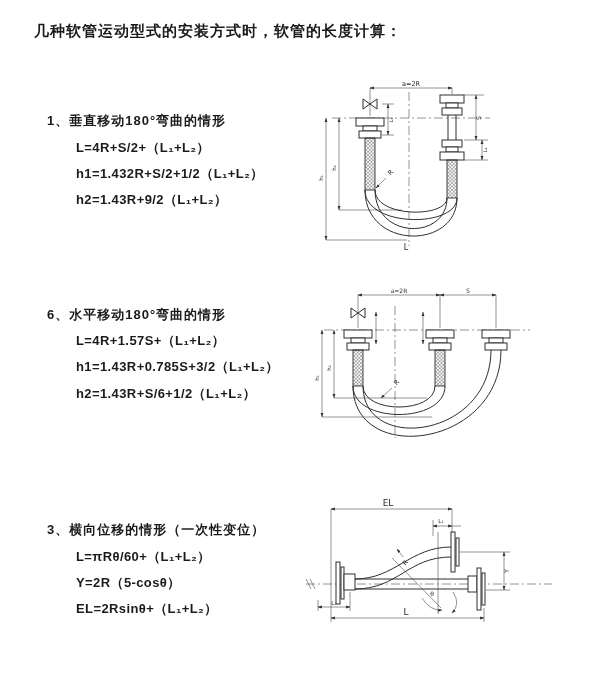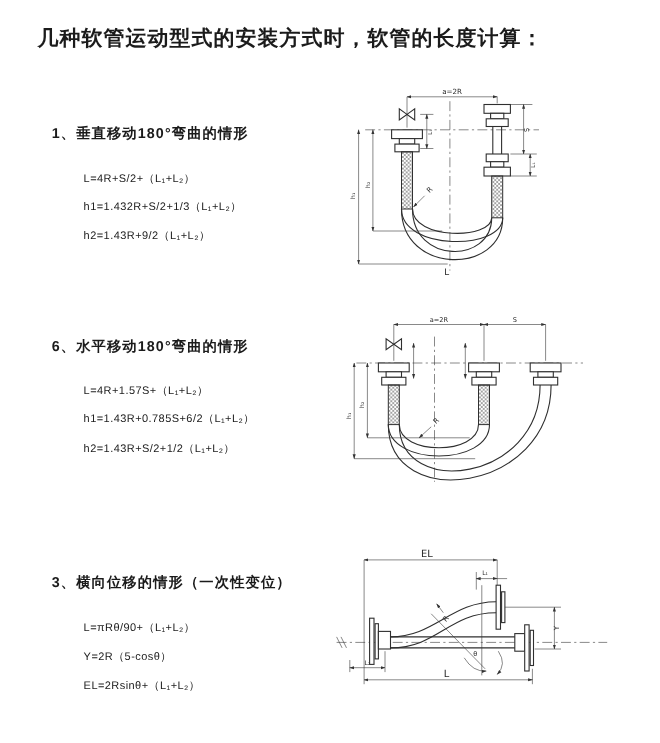--- a/index.html
+++ b/index.html
@@ -2,48 +2,48 @@
 <html><head>
 <meta charset="utf-8">
 <style>
   html,body{margin:0;padding:0;}
   body{
     width:600px;height:675px;background:#ffffff;position:relative;
     font-family:"Liberation Sans","DejaVu Sans",sans-serif;
     color:#1b1b1b;overflow:hidden;
   }
   .abs{position:absolute;}
-  .title{left:34px;top:22px;font-size:19px;font-weight:bold;letter-spacing:1px;}
+  .title{left:34px;top:22px;font-size:15px;font-weight:bold;letter-spacing:1px;}
   .sec-head{font-size:13px;font-weight:bold;letter-spacing:1px;}
-  .formula{font-size:10px;font-weight:normal;letter-spacing:0.4px;margin-top:16px;}
+  .formula{font-size:13px;font-weight:bold;letter-spacing:0.4px;}
   svg{position:absolute;overflow:visible;}
   svg text{font-family:"DejaVu Sans","Liberation Sans",sans-serif;fill:#2a2a2a;}
   .obj{stroke:#2f2f2f;stroke-width:1;fill:none;}
   .objf{stroke:#2f2f2f;stroke-width:1;fill:#ffffff;}
   .dim{stroke:#3a3a3a;stroke-width:0.55;fill:none;}
   .cl{stroke:#3a3a3a;stroke-width:0.55;fill:none;stroke-dasharray:9 3 2 3;}
   .hatch{stroke:#2f2f2f;stroke-width:0.9;}
 </style>
 </head>
 <body>
 
 <div class="abs title">几种软管运动型式的安装方式时，软管的长度计算：</div>
 
 <div class="abs sec-head" style="left:47px;top:112px;">1、垂直移动180°弯曲的情形</div>
 <div class="abs formula" style="left:76px;top:139px;">L=4R+S/2+（L₁+L₂）</div>
-<div class="abs formula" style="left:76px;top:165px;">h1=1.432R+S/2+1/3（L₁+L₂）</div>
+<div class="abs formula" style="left:76px;top:165px;">h1=1.432R+S/2+1/2（L₁+L₂）</div>
 <div class="abs formula" style="left:76px;top:191px;">h2=1.43R+9/2（L₁+L₂）</div>
 
 <div class="abs sec-head" style="left:47px;top:306px;">6、水平移动180°弯曲的情形</div>
 <div class="abs formula" style="left:76px;top:332px;">L=4R+1.57S+（L₁+L₂）</div>
-<div class="abs formula" style="left:76px;top:358px;">h1=1.43R+0.785S+6/2（L₁+L₂）</div>
-<div class="abs formula" style="left:76px;top:385px;">h2=1.43R+S/2+1/2（L₁+L₂）</div>
+<div class="abs formula" style="left:76px;top:358px;">h1=1.43R+0.785S+3/2（L₁+L₂）</div>
+<div class="abs formula" style="left:76px;top:385px;">h2=1.43R+S/6+1/2（L₁+L₂）</div>
 
 <div class="abs sec-head" style="left:47px;top:521px;">3、横向位移的情形（一次性变位）</div>
-<div class="abs formula" style="left:76px;top:548px;">L=πRθ/90+（L₁+L₂）</div>
+<div class="abs formula" style="left:76px;top:548px;">L=πRθ/60+（L₁+L₂）</div>
 <div class="abs formula" style="left:76px;top:574px;">Y=2R（5-cosθ）</div>
 <div class="abs formula" style="left:76px;top:600px;">EL=2Rsinθ+（L₁+L₂）</div>
 
 <svg style="left:312px;top:78px;" width="230" height="176" viewBox="0 0 230 176">
   <defs>
     <pattern id="hx1" width="3.5" height="3.5" patternUnits="userSpaceOnUse">
       <path d="M0,3.5 L3.5,0 M0,0 L3.5,3.5" stroke="#4a4a4a" stroke-width="0.45"></path>
     </pattern>
     <marker id="ar1" viewBox="0 0 10 10" refX="9" refY="5" markerWidth="8" markerHeight="8" orient="auto-start-reverse">
       <path d="M0,1.8 L10,5 L0,8.2 z" fill="#333"></path>

